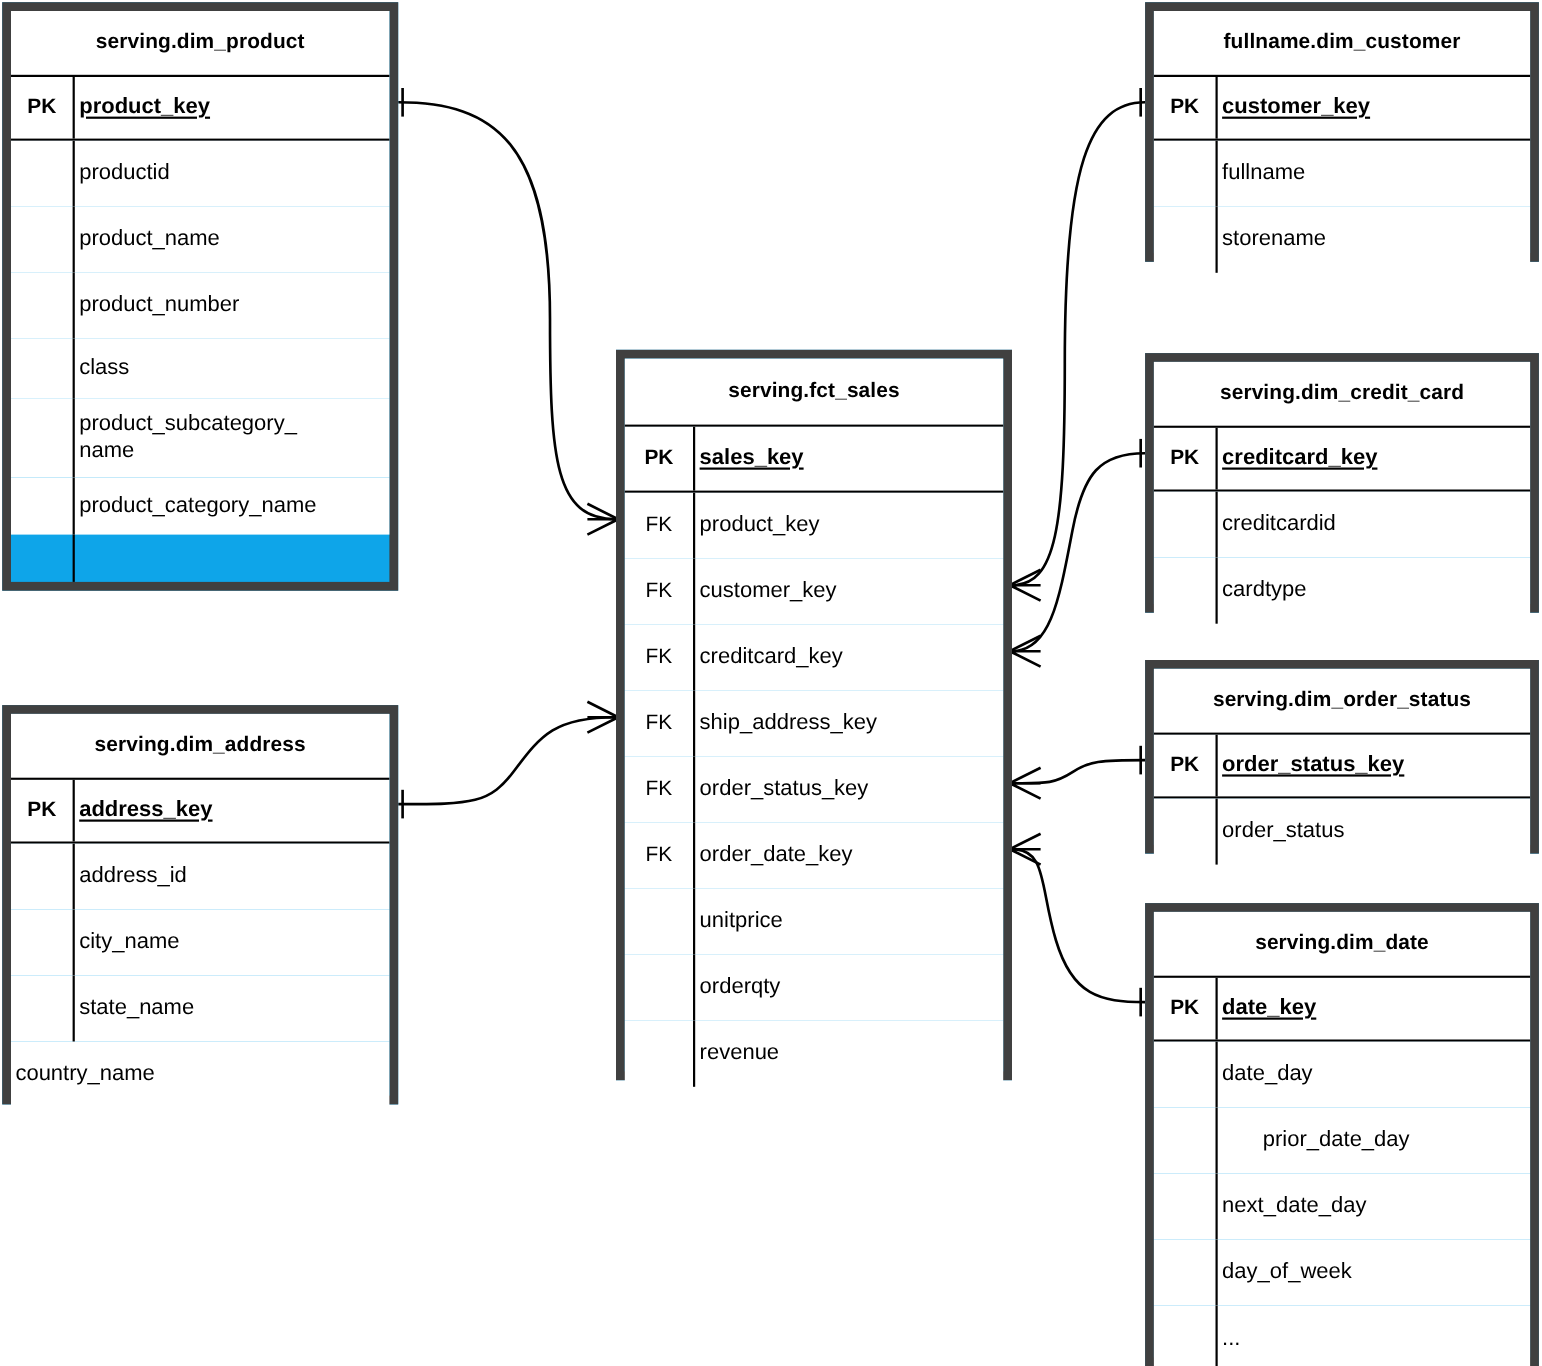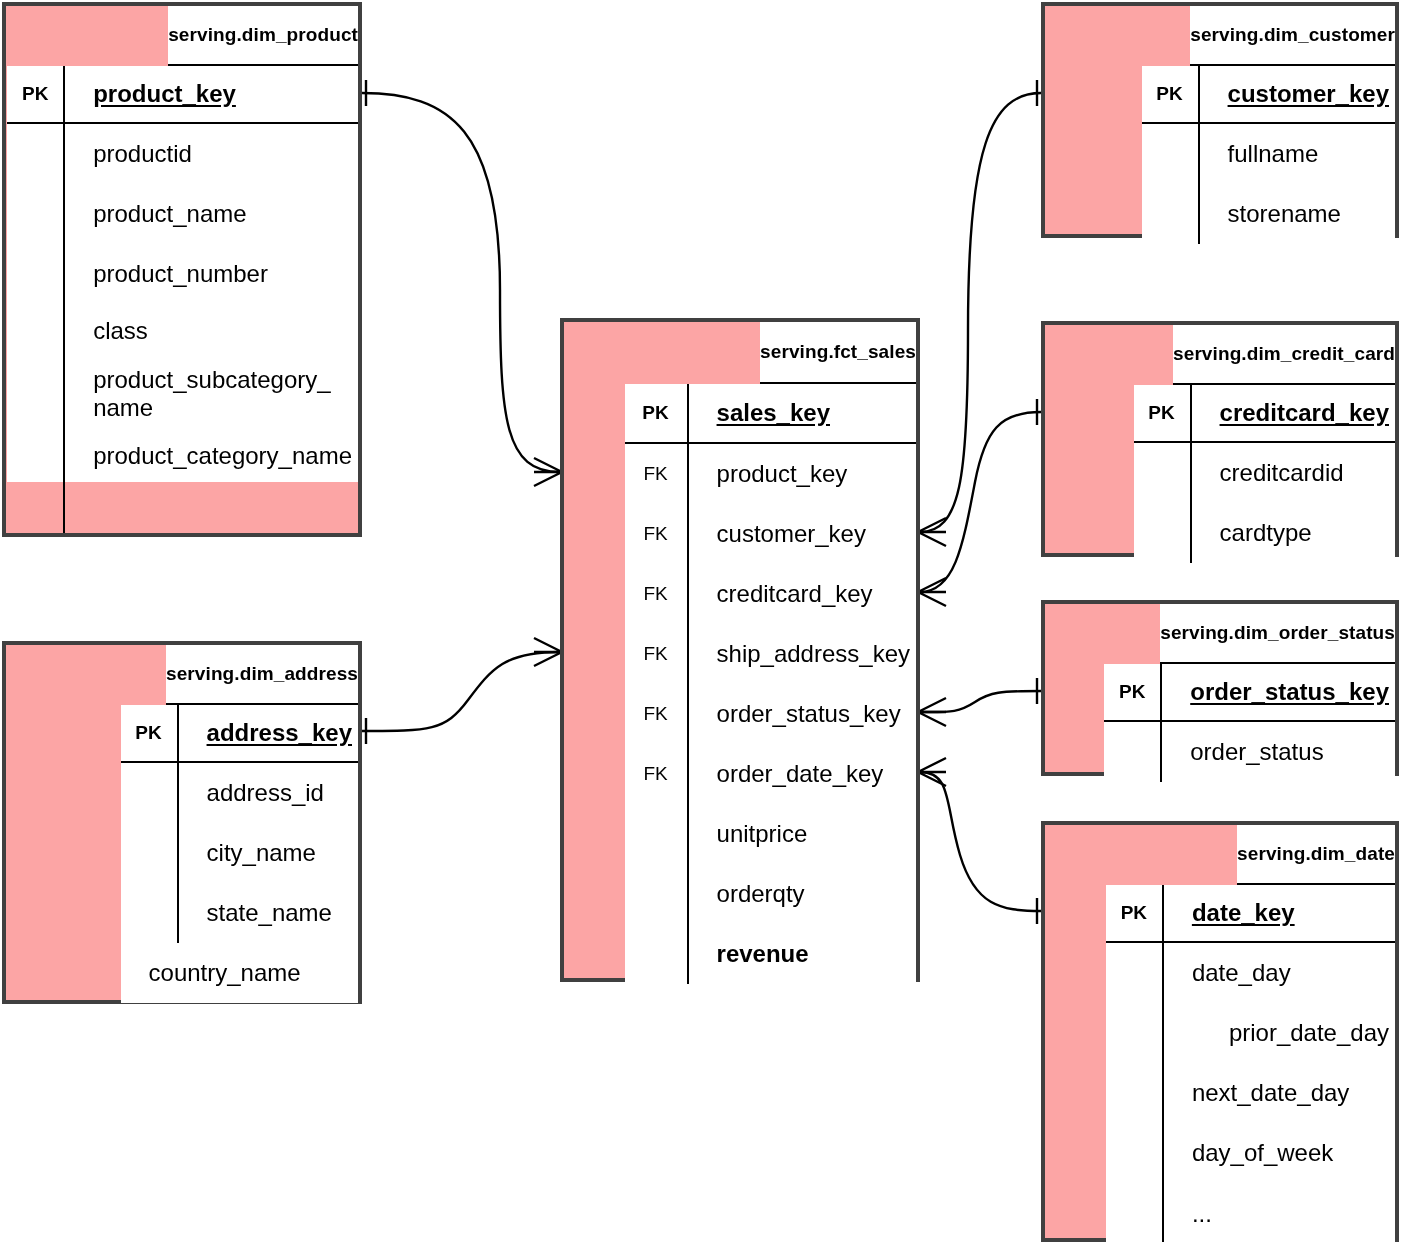--- a/index.html
+++ b/index.html
@@ -15,25 +15,24 @@
     position: relative;
     width: 1402px;
     height: 1242px;
     overflow: hidden;
     background: #ffffff;
   }
   
   .entity {
     position: absolute;
     box-sizing: border-box;
-    border: 4px solid #404040;
-    background: #fca5a5;
+    border: 8px solid #404040;
+    background: #0ea5e9;
     display: flex;
     flex-direction: column;
-    align-items: flex-end;
   }
   .entity-title {
     box-sizing: border-box;
     flex: 0 0 auto;
     display: flex;
     align-items: center;
     justify-content: center;
     font-weight: bold;
     font-size: 19px;
     letter-spacing: 0.1px;
@@ -64,23 +63,23 @@
     justify-content: center;
     font-size: 19px;
     border-right: 2px solid #000;
   }
   .keycell.bold { font-weight: bold; }
   .namecell {
     box-sizing: border-box;
     flex: 1 1 auto;
     display: flex;
     align-items: center;
-    padding-left: 28px;
+    padding-left: 4px;
     padding-right: 6px;
-    font-size: 24px;
+    font-size: 20px;
     line-height: 1.18;
     overflow: hidden;
   }
   .namecell.key {
     font-weight: bold;
   }
   .namecell.key > span {
     text-decoration: underline;
     text-underline-offset: 3px;
   }
@@ -299,35 +298,35 @@
         <div class="namecell">
             <span>unitprice</span>
           </div>
       </div>
       <div class="row" style="height:60px;">
         <div class="keycell" style="width:64px;"></div>
         <div class="namecell">
             <span>orderqty</span>
           </div>
       </div>
-      <div class="row" style="height:60px;font-weight:bold;">
+      <div class="row" style="height:60px;">
         <div class="keycell" style="width:64px;"></div>
         <div class="namecell">
             <span>revenue</span>
           </div>
       </div>
       <div class="filler">
         <div class="keycell" style="width:64px;"></div>
         <div class="namecell"></div>
       </div>
     </div>
   </div>
 
   <div class="entity" style="left:1041px; top:2px; width:358px; height:236px;">
-    <div class="entity-title" style="height:60px;">serving.dim_customer</div>
+    <div class="entity-title" style="height:60px;">fullname.dim_customer</div>
     <div class="entity-body">
       <div class="row pkrow" style="height:58px;">
         <div class="keycell bold" style="width:58px;">PK</div>
         <div class="namecell key">
             <span>customer_key</span>
           </div>
       </div>
       <div class="row" style="height:60px;">
         <div class="keycell" style="width:58px;"></div>
         <div class="namecell">

